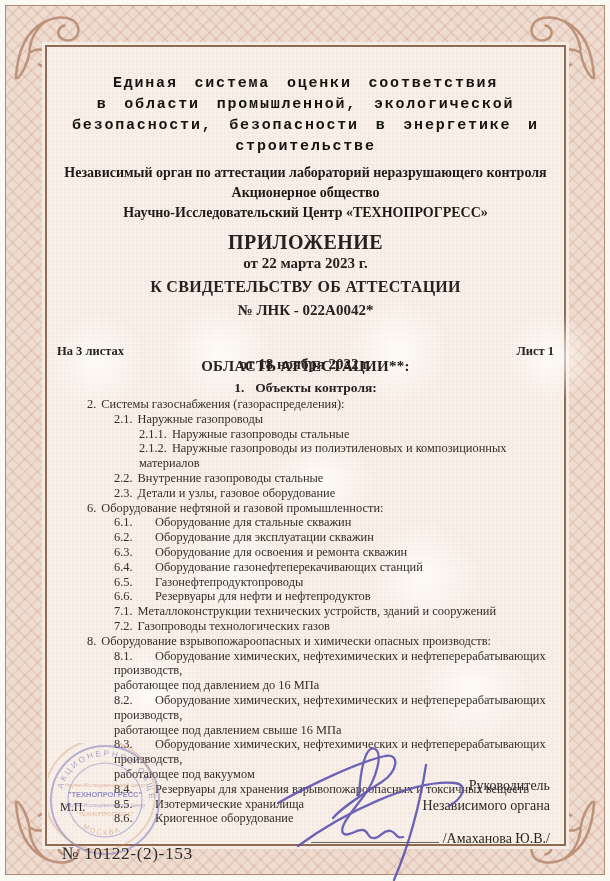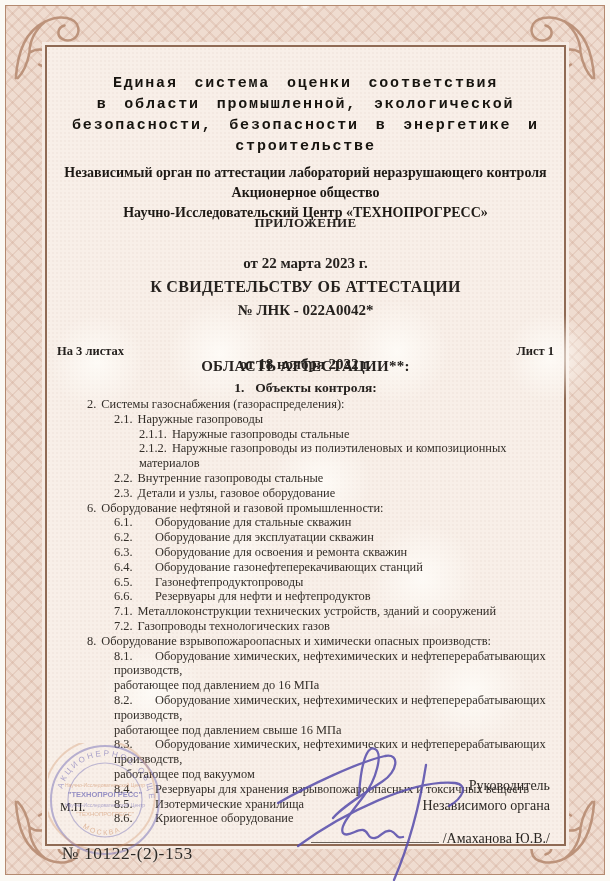--- a/index.html
+++ b/index.html
@@ -34,21 +34,21 @@
   .wm{position:absolute;border-radius:50%;
       background:radial-gradient(circle, rgba(255,253,249,.85) 0%, rgba(255,253,249,0) 70%);}
   .abs{position:absolute;left:0;right:0;}
   .center{text-align:center;}
   
   .esos{
     top:26px;font-family:"Liberation Mono", monospace;font-weight:bold;
     font-size:15px;line-height:21px;letter-spacing:1.8px;word-spacing:6px;color:#17140f;
   }
   .orgs{top:116px;font-weight:bold;font-size:14px;line-height:20px;color:#1d1915;}
-  .h1{top:168px;font-weight:bold;font-size:13px;letter-spacing:.4px;}
+  .h1{top:184px;font-weight:bold;font-size:20px;letter-spacing:.4px;}
   .h2{top:208px;font-weight:bold;font-size:15px;}
   .h3{top:231px;font-weight:bold;font-size:16px;letter-spacing:.3px;}
   .h4{top:255px;font-weight:bold;font-size:15px;}
   .h5{top:278px;font-weight:bold;font-size:15px;margin-top:31px;}
   .meta{top:297px;left:10px;right:10px;display:flex;justify-content:space-between;
         font-weight:bold;font-size:12.5px;position:absolute;}
   .scope{top:311px;font-weight:bold;font-size:15px;letter-spacing:.3px;}
   .sec1{top:333px;font-weight:bold;font-size:13.5px;}
   .sec1 .num{margin-right:11px;}
   

